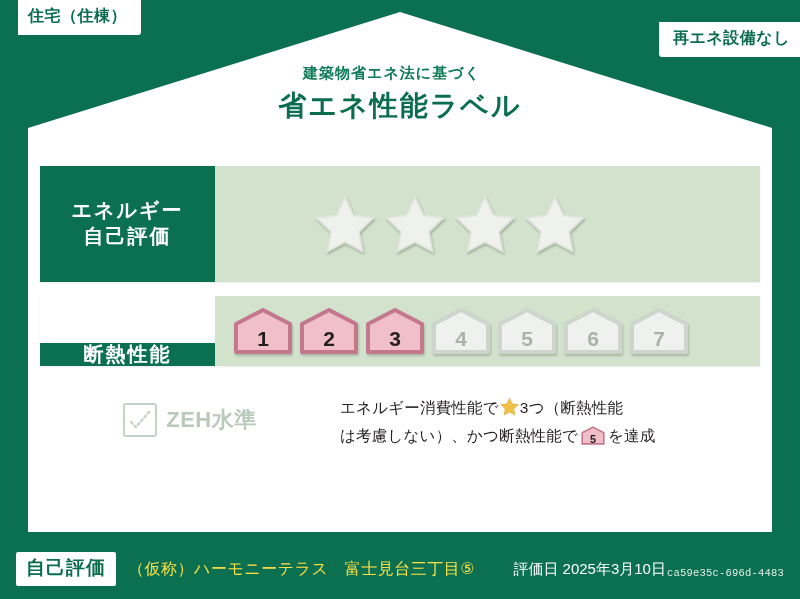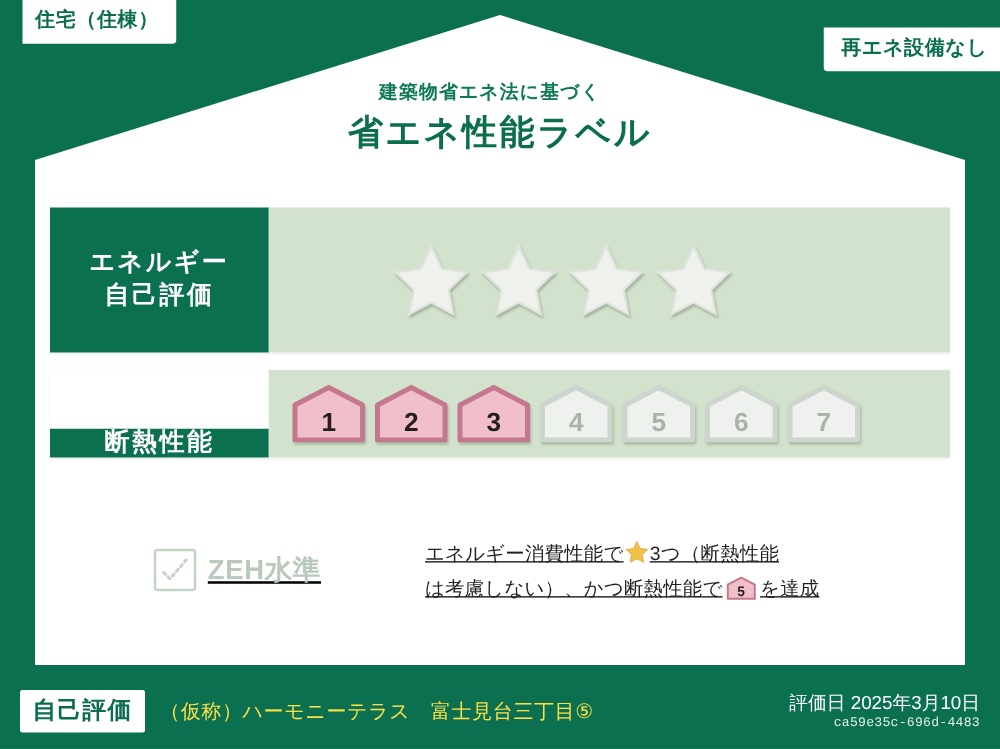--- a/index.html
+++ b/index.html
@@ -104,22 +104,22 @@
     text-align:center;
     font-size:21px;font-weight:bold;
     font-family:"Liberation Sans",sans-serif;
     pointer-events:none;
   }
   .house.on .num{color:#231f20;}
   .house.off .num{color:#a9b3a7;}
 
   
   #bottom-info{
-    position:absolute;left:40px;top:430px;width:720px;
-    display:flex;align-items:flex-start;text-decoration:underline;
+    position:absolute;left:40px;top:394px;width:720px;
+    display:flex;align-items:flex-start;
   }
   #zeh-block{
     flex:0 0 300px;
     display:flex;align-items:center;justify-content:center;
     gap:9px;
     padding-top:9px;
   }
   #zeh-icon{
     width:30px;height:30px;
     border:2px solid #c3d3c4;
@@ -169,21 +169,21 @@
     font-weight:bold;font-size:19px;letter-spacing:1px;
     padding:3px 10px 5px 10px;
     border-radius:2px;
     white-space:nowrap;
   }
   #building-name{
     color:#fde047;font-size:16px;letter-spacing:0.5px;white-space:nowrap;
   }
   #footer-right{
     padding-right:16px;text-align:right;
-    display:flex;flex-direction:column;align-items:flex-end;
+    display:flex;flex-direction:row;align-items:flex-end;
     gap:1px;
   }
   #eval-date{color:#ffffff;font-size:15px;white-space:nowrap;}
   #eval-id{color:#e4efe8;font-size:10.5px;letter-spacing:0.2px;white-space:nowrap;
     font-family:Liberation Mono, monospace;}
 </style>
 </head>
 <body>
 
 <div id="label-root">

